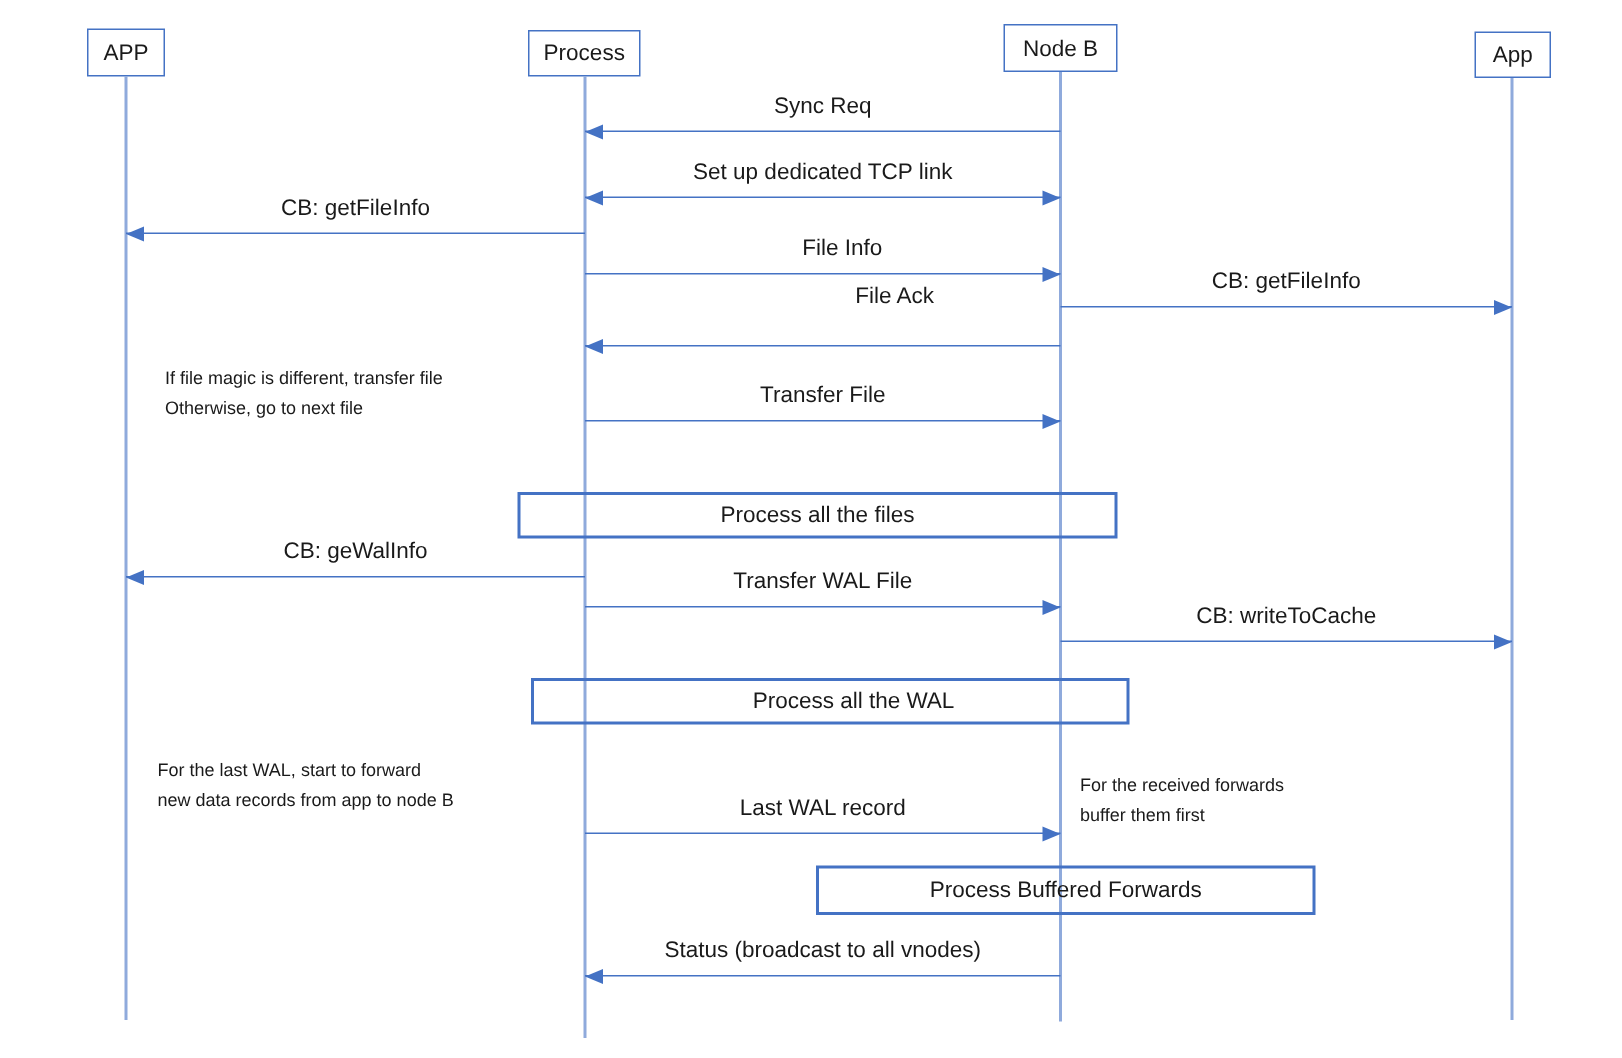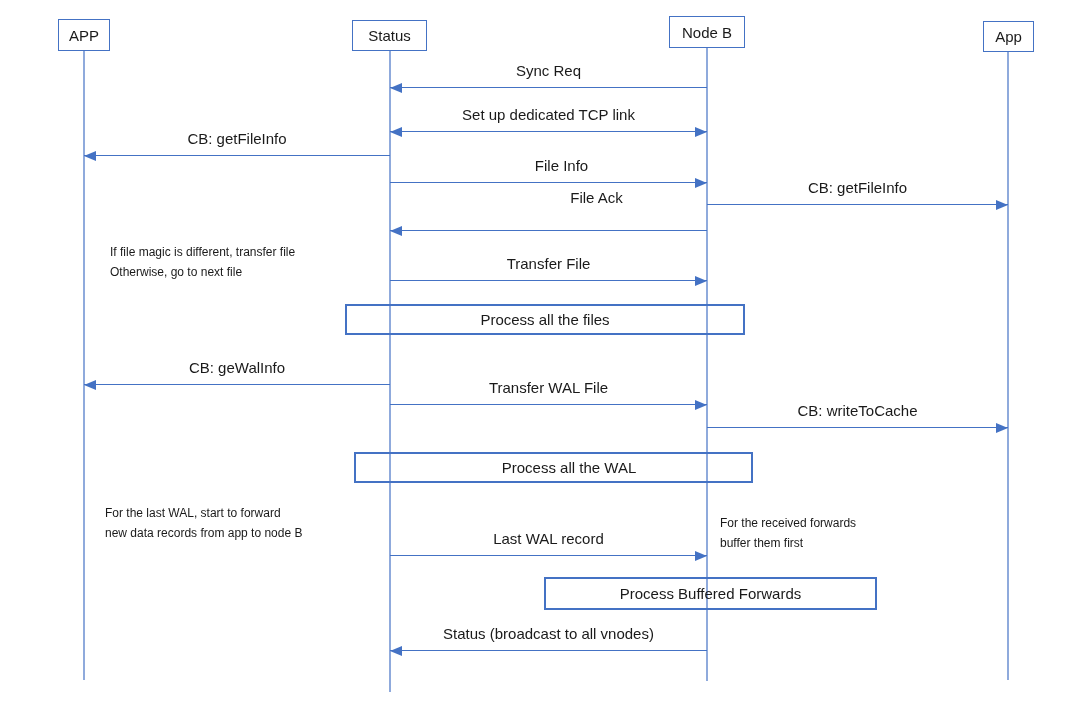--- a/index.html
+++ b/index.html
@@ -78,21 +78,21 @@
 </head>
 <body>
 
 <div id="stage">
     <div class="lifeline" style="left: 83px; top: 51px; height: 629px;"></div>
     <div class="actor-box" style="left: 58px; top: 19px; width: 52px; height: 32px;">
       <span>APP</span>
     </div>
     <div class="lifeline" style="left: 389px; top: 51px; height: 641px;"></div>
     <div class="actor-box" style="left: 352px; top: 20px; width: 75px; height: 31px;">
-      <span>Status</span>
+      <span>Process</span>
     </div>
     <div class="lifeline" style="left: 706px; top: 48px; height: 633px;"></div>
     <div class="actor-box" style="left: 669px; top: 16px; width: 76px; height: 32px;">
       <span>Node B</span>
     </div>
     <div class="lifeline" style="left: 1007px; top: 52px; height: 628px;"></div>
     <div class="actor-box" style="left: 983px; top: 21px; width: 51px; height: 31px;">
       <span>App</span>
     </div>
     <div class="msg-line" style="left: 390px; top: 87px; width: 317px;"></div>
@@ -125,21 +125,21 @@
     <div class="msg-label" style="left: 390px; top: 379px; width: 317px;">Transfer WAL File</div>
     <div class="msg-line" style="left: 707px; top: 427px; width: 301px;"></div>
     <div class="head head-right" style="left: 996px; top: 423px;"></div>
     <div class="msg-label" style="left: 707px; top: 402px; width: 301px;">CB: writeToCache</div>
     <div class="msg-line" style="left: 390px; top: 555px; width: 317px;"></div>
     <div class="head head-right" style="left: 695px; top: 551px;"></div>
     <div class="msg-label" style="left: 390px; top: 530px; width: 317px;">Last WAL record</div>
     <div class="msg-line" style="left: 390px; top: 650px; width: 317px;"></div>
     <div class="head head-left" style="left: 390px; top: 646px;"></div>
     <div class="msg-label" style="left: 390px; top: 625px; width: 317px;">Status (broadcast to all vnodes)</div>
-    <div class="process-box" style="left: 345px; top: 304px; width: 400px; height: 31px; justify-content: center;">
+    <div class="process-box" style="left: 345px; top: 328px; width: 400px; height: 31px; justify-content: center;">
       <span>Process all the files</span>
     </div>
     <div class="process-box" style="left: 354px; top: 452px; width: 399px; height: 31px; padding-left: 31px;">
       <span>Process all the WAL</span>
     </div>
     <div class="process-box" style="left: 544px; top: 577px; width: 333px; height: 33px;">
       <span>Process Buffered Forwards</span>
     </div>
     <div class="note" style="left: 110px; top: 242px;">If file magic is different, transfer file
 Otherwise, go to next file</div>

